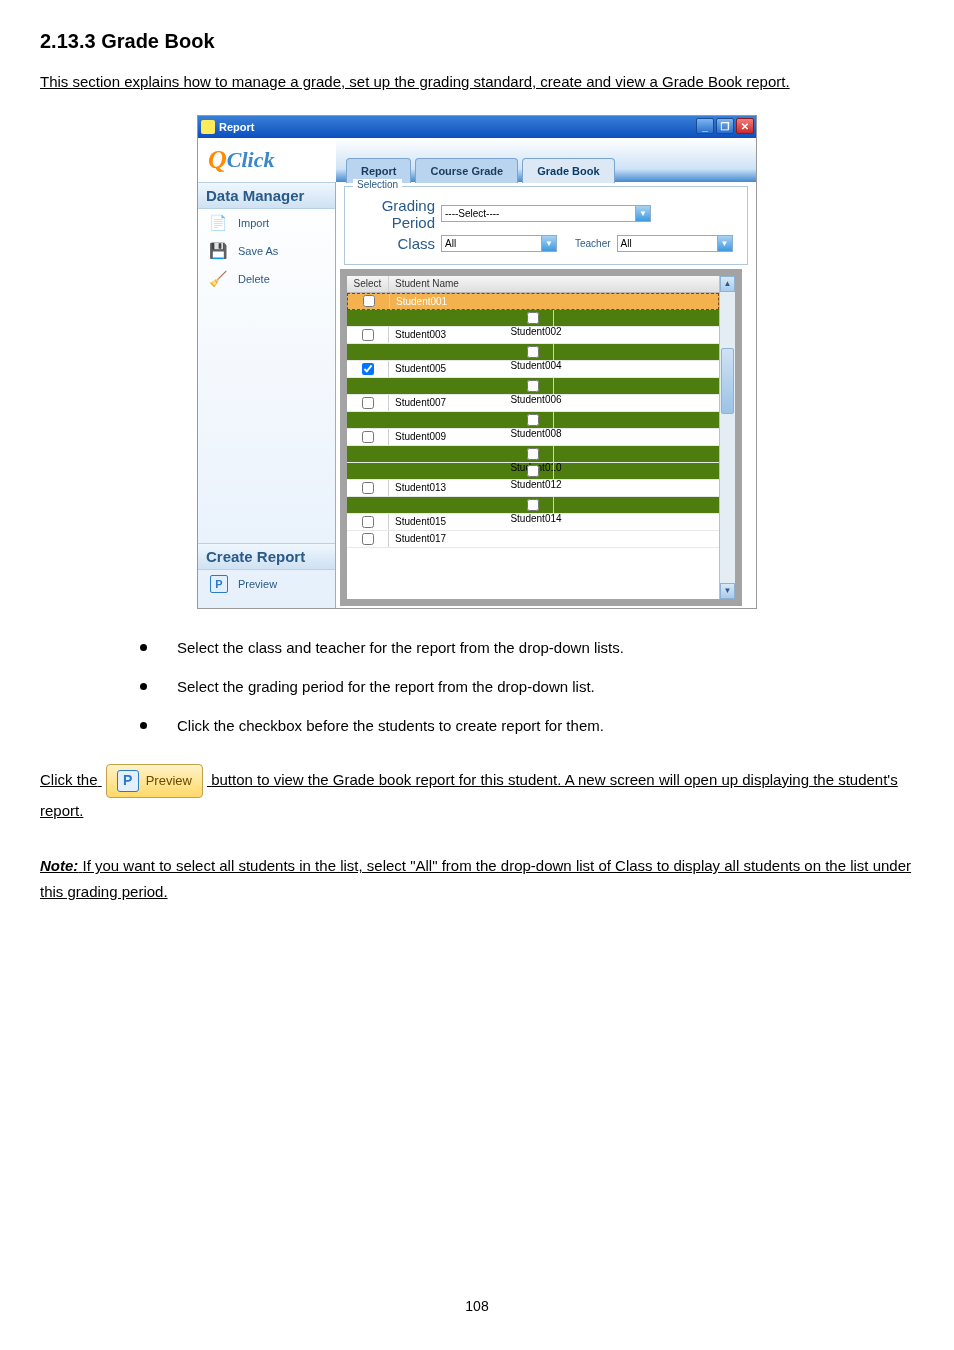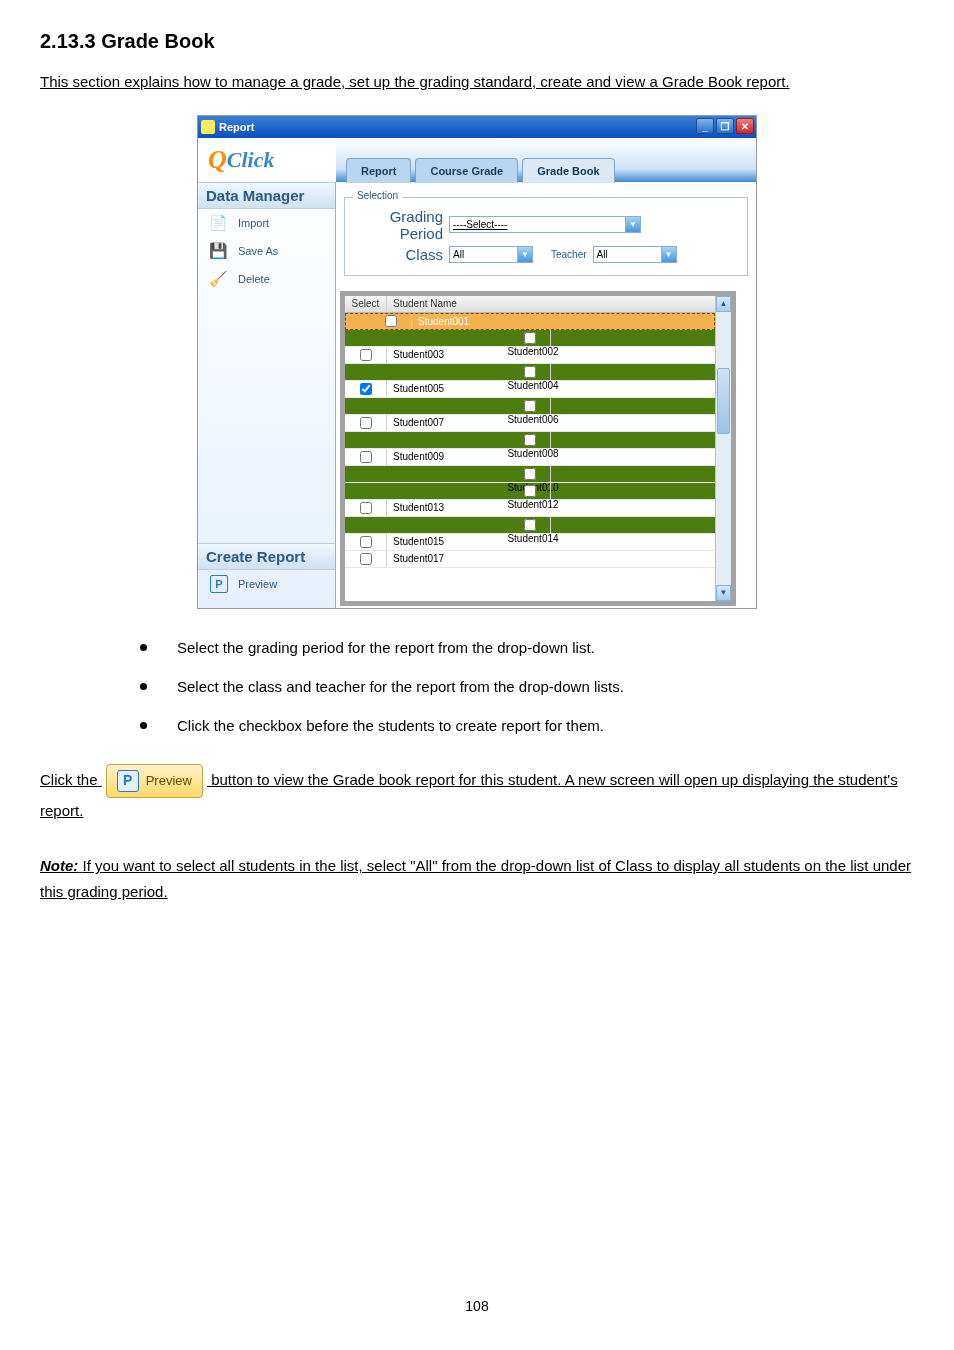--- a/index.html
+++ b/index.html
@@ -148,23 +148,23 @@
     align-items: center;
     justify-content: center;
     font-size: 15px;
   }
   .ss-right {
     flex: 1;
     display: flex;
     flex-direction: column;
   }
   .selection-box {
-    margin: 15px 8px;
+    margin: 4px 8px;
     border: 1px solid #b0c7de;
-    padding: 6px 10px 8px 16px;
+    padding: 6px 10px 8px 8px;
     position: relative;
   }
   .selection-legend {
     position: absolute;
     top: -8px;
     left: 8px;
     background: #fff;
     padding: 0 4px;
     font-size: 10px;
     color: #2a5a88;
@@ -189,38 +189,38 @@
   .sel-dd {
     height: 17px;
     border: 1px solid #8aaed2;
     background: #fff;
     font-size: 10px;
     padding: 0 3px;
     display: flex;
     align-items: center;
     position: relative;
   }
-  .sel-dd.w1 { width: 192px; text-decoration: underline; }
-  .sel-dd.w2 { width: 84px; }
+  .sel-dd.w1 { width: 210px; }
+  .sel-dd.w2 { width: 116px; }
   .dd-arrow {
     position: absolute;
     right: 0; top: 0;
     width: 15px; height: 15px;
     background: linear-gradient(#a8d2f4,#3f9ae0);
     border-left: 1px solid #8aaed2;
     display: flex;
     align-items: center;
     justify-content: center;
     color: #fff;
     font-size: 8px;
   }
   .table-wrap {
     flex: 1;
-    margin: 0 20px 2px 4px;
-    border: 5px solid #a3a3a3;
+    margin: 0 14px 2px 4px;
+    border: 7px solid #a3a3a3;
     position: relative;
     overflow: hidden;
     display: flex;
   }
   .table-inner {
     flex: 1;
     overflow: hidden;
   }
   .table-row {
     display: flex;
@@ -232,21 +232,20 @@
   .table-row.header {
     background: linear-gradient(#f6f6f6,#dedede);
     border-bottom: 1px solid #b8b8b8;
     font-weight: normal;
     color: #333;
   }
   .table-row.selected {
     background: #f3b24e;
     border: 1px dashed #7a4a00;
     color: #fff;
-    padding-left: 24px;
   }
   .table-row.alt {
     background: #4d7c0f;
     flex-direction: column;
   }
   .col-sel {
     width: 42px;
     display: flex;
     justify-content: center;
     align-items: center;
@@ -514,25 +513,25 @@
             <div class="scroll-arrow">▼</div>
           </div>
         </div>
       </div>
     </div>
   </div>
 
   <div class="bullets" id="bullets">
       <div class="bullet-row">
         <span class="bullet-dot"></span>
-        <span>Select the grading period for the report from the drop-down list.</span>
+        <span>Select the class and teacher for the report from the drop-down lists.</span>
       </div>
       <div class="bullet-row">
         <span class="bullet-dot"></span>
-        <span>Select the class and teacher for the report from the drop-down lists.</span>
+        <span>Select the grading period for the report from the drop-down list.</span>
       </div>
       <div class="bullet-row">
         <span class="bullet-dot"></span>
         <span>Click the checkbox before the students to create report for them.</span>
       </div>
     </div>
 
   <div class="bodytext">
     <span>Click the</span>
     <span class="inline-preview-btn">

